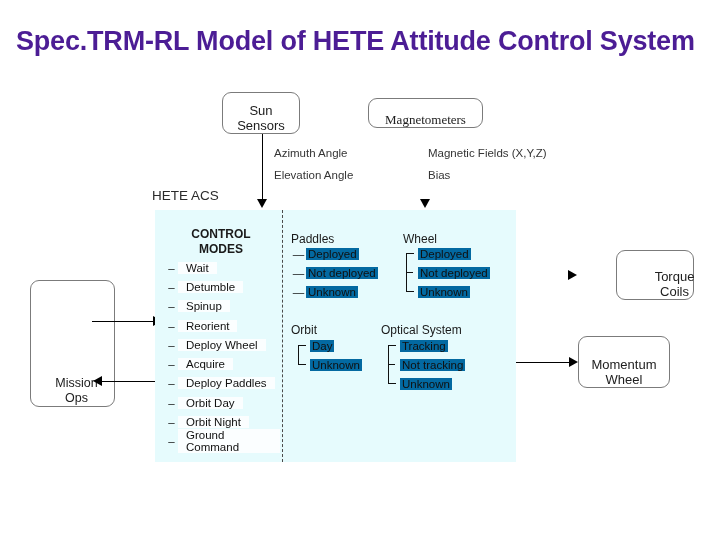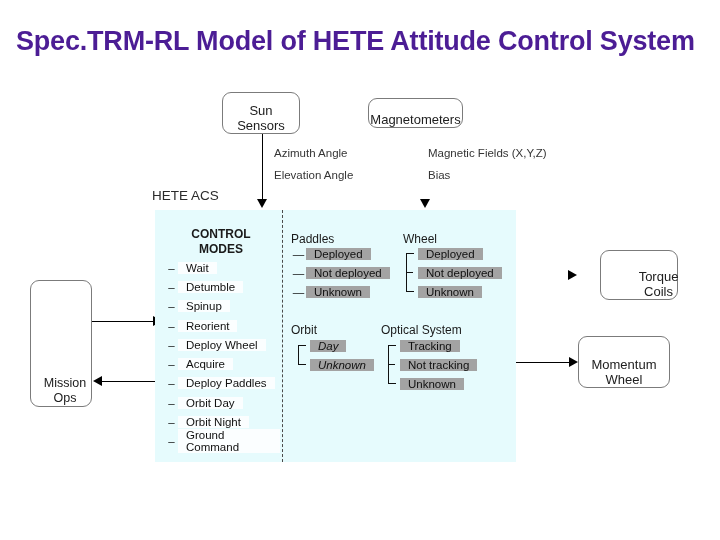--- a/index.html
+++ b/index.html
@@ -45,24 +45,24 @@
     align-items: flex-end;
     justify-content: center;
     text-align: center;
     font-size: 13px;
     line-height: 15px;
     color: #202020;
   }
   .rbox span { display: block; }
 
   #sun-sensors  { left: 222px; top: 92px;  width: 78px;  height: 42px; }
-  #magnetometers{ left: 368px; top: 98px;  width: 95px; height: 30px; }
-  #torque-coils { left: 600px; top: 250px; width: 78px;  height: 50px; padding-left: 39px; }
+  #magnetometers{ left: 368px; top: 98px;  width: 115px; height: 30px; font-family: Liberation Serif, serif; }
+  #torque-coils { left: 616px; top: 250px; width: 78px;  height: 50px; padding-left: 39px; }
   #momentum-wheel{left: 578px; top: 336px; width: 92px;  height: 52px; }
-  #mission-ops  { left: 30px;  top: 280px; width: 62px;  height: 127px;
+  #mission-ops  { left: 30px;  top: 280px; width: 85px;  height: 127px;
                   font-size: 12.5px; line-height: 15px; padding-left: 8px; }
 
   
   .sig {
     position: absolute;
     font-size: 11.5px;
     color: #353535;
     white-space: nowrap;
   }
   #sig-azimuth   { left: 274px; top: 147px; }
@@ -151,22 +151,22 @@
     height: 19px;
     font-size: 11.5px;
     color: #101010;
   }
   .group .gdash {
     width: 15px;
     flex: 0 0 15px;
     text-align: center;
   }
   .group .glabel {
-    background: #a3a3a3;
-    padding: 0 8px;
+    background: #0369a1;
+    padding: 0 2px;
     white-space: nowrap;
   }
   
   .group.bracket .items {
     position: relative;
     padding-left: 15px;
   }
   .group.bracket .bracket-line {
     position: absolute;
     left: 3px;
@@ -179,21 +179,21 @@
   .group.bracket .tick {
     position: absolute;
     left: 3px;
     width: 7px;
     border-top: 1px solid #111111;
   }
   .group.bracket .grow .gdash { width: 0; flex: 0 0 0; }
 
   #grp-paddles { left: 136px; top: 34px; }
   #grp-wheel   { left: 248px; top: 34px; }
-  #grp-orbit   { left: 140px; top: 126px; font-style: italic; }
+  #grp-orbit   { left: 140px; top: 126px; }
   #grp-optical { left: 230px; top: 126px; }
 
   
   .vline {
     position: absolute;
     width: 0;
     border-left: 1.2px solid #000000;
   }
   .hline {
     position: absolute;

